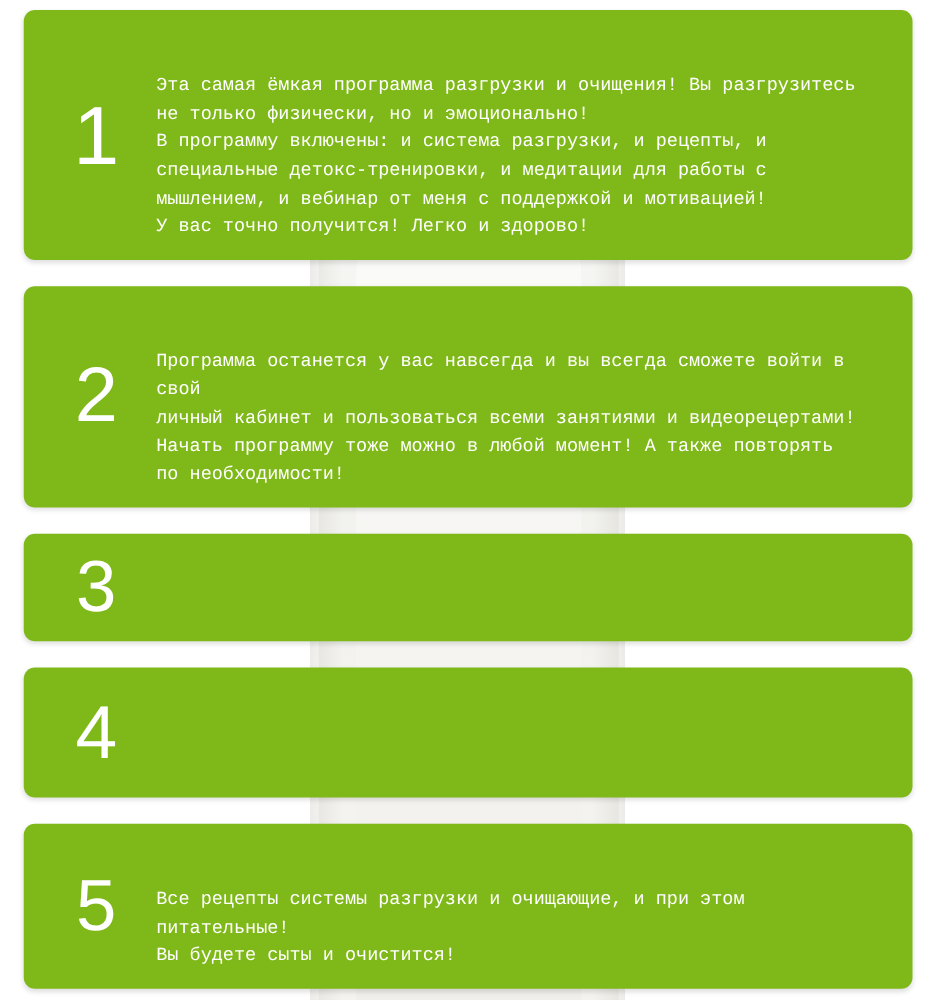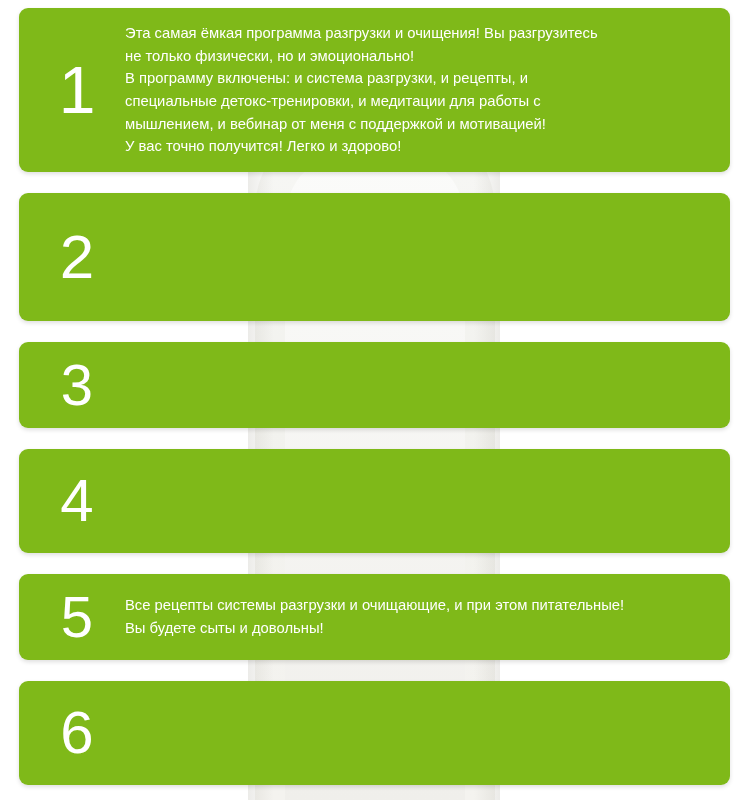--- a/index.html
+++ b/index.html
@@ -89,23 +89,24 @@
     font-family: "Liberation Sans", sans-serif;
     letter-spacing: 0;
     user-select: none;
   }
 
   .card-text {
     flex: 1 1 auto;
     color: #ffffff;
     font-size: 14.8px;
     line-height: 1.53;
-    font-family: Liberation Sans, sans-serif;
+    font-family: Liberation Mono, monospace;
     white-space: pre-line;
     padding-right: 6px;
+    margin-top: 36px;
   }
 
   
   .card-1 { min-height: 160px; }
   .card-2 { min-height: 128px; }
   .card-3 { min-height: 80px; }
   .card-4 { min-height: 104px; }
   .card-5 { min-height: 78px; }
   .card-6 { min-height: 104px; }
 
@@ -133,33 +134,37 @@
     <div class="card-text">Эта самая ёмкая программа разгрузки и очищения! Вы разгрузитесь
 не только физически, но и эмоционально!
 В программу включены: и система разгрузки, и рецепты, и
 специальные детокс-тренировки, и медитации для работы с
 мышлением, и вебинар от меня с поддержкой и мотивацией!
 У вас точно получится! Легко и здорово!</div>
   </div>
 
   <div class="card card-2">
     <div class="card-num">2</div>
+    <div class="card-text">Программа останется у вас навсегда и вы всегда сможете войти в свой
+личный кабинет и пользоваться всеми занятиями и видеорецертами!
+Начать программу тоже можно в любой момент! А также повторять
+по необходимости!</div>
   </div>
 
   <div class="card card-3">
     <div class="card-num">3</div>
   </div>
 
   <div class="card card-4">
     <div class="card-num">4</div>
   </div>
 
   <div class="card card-5">
     <div class="card-num">5</div>
     <div class="card-text">Все рецепты системы разгрузки и очищающие, и при этом питательные!
-Вы будете сыты и довольны!</div>
+Вы будете сыты и очистится!</div>
   </div>
 
   <div class="card card-6">
     <div class="card-num">6</div>
   </div>
 
 </div>
 
 </body></html>

